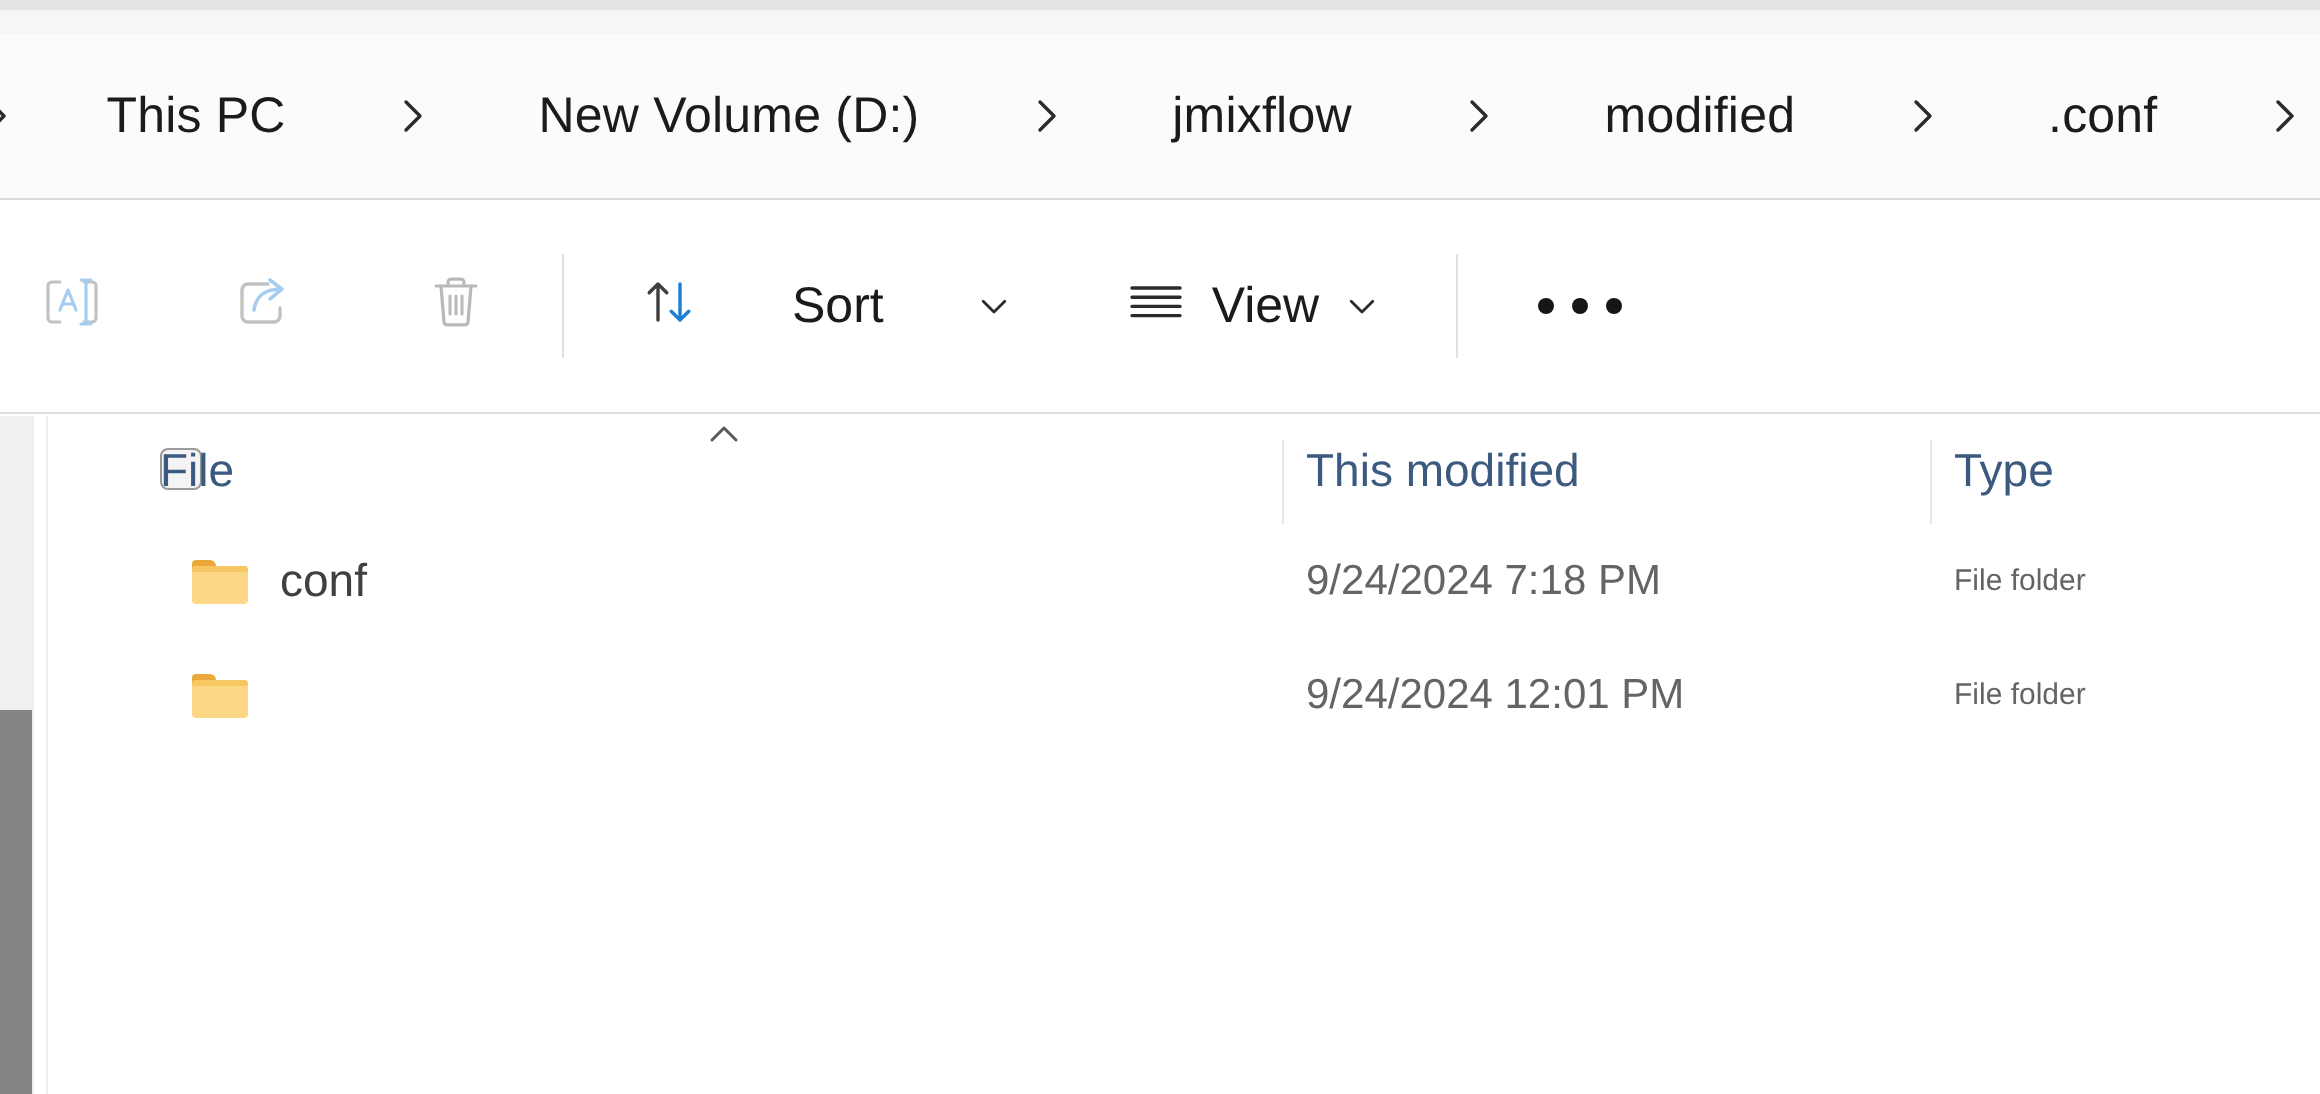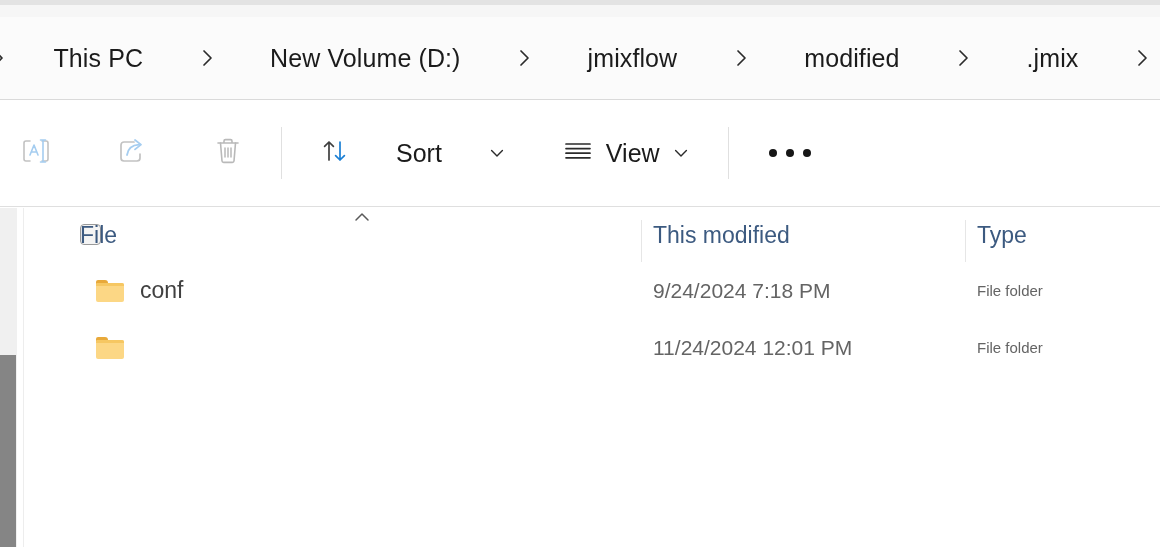--- a/index.html
+++ b/index.html
@@ -302,21 +302,21 @@
     </span>
 
     <span class="crumb">modified</span>
 
     <span class="crumb-sep">
       <svg width="14" height="24" viewBox="0 0 14 24" aria-hidden="true">
         <path d="M4 5 L11 12 L4 19" fill="none" stroke="#2b2b2b" stroke-width="1.7" stroke-linecap="round" stroke-linejoin="round"></path>
       </svg>
     </span>
 
-    <span class="crumb">.jmix</span>
+    <span class="crumb">.conf</span>
 
     <span class="crumb-sep">
       <svg width="14" height="24" viewBox="0 0 14 24" aria-hidden="true">
         <path d="M4 5 L11 12 L4 19" fill="none" stroke="#2b2b2b" stroke-width="1.7" stroke-linecap="round" stroke-linejoin="round"></path>
       </svg>
     </span>
 
   </div>
 
   <div class="toolbar">
@@ -448,19 +448,19 @@
       <span class="cell cell-type">File folder</span>
     </div>
 
     <div class="row">
       <span class="cell cell-name">
         <span class="folder-ico">
           <span class="tab"></span>
             <span class="body"></span>
         </span>
       </span>
-      <span class="cell cell-date">11/24/2024 12:01 PM</span>
+      <span class="cell cell-date">9/24/2024 12:01 PM</span>
       <span class="cell cell-type">File folder</span>
     </div>
 
   </div>
 
 </div>
 
 </body></html>

